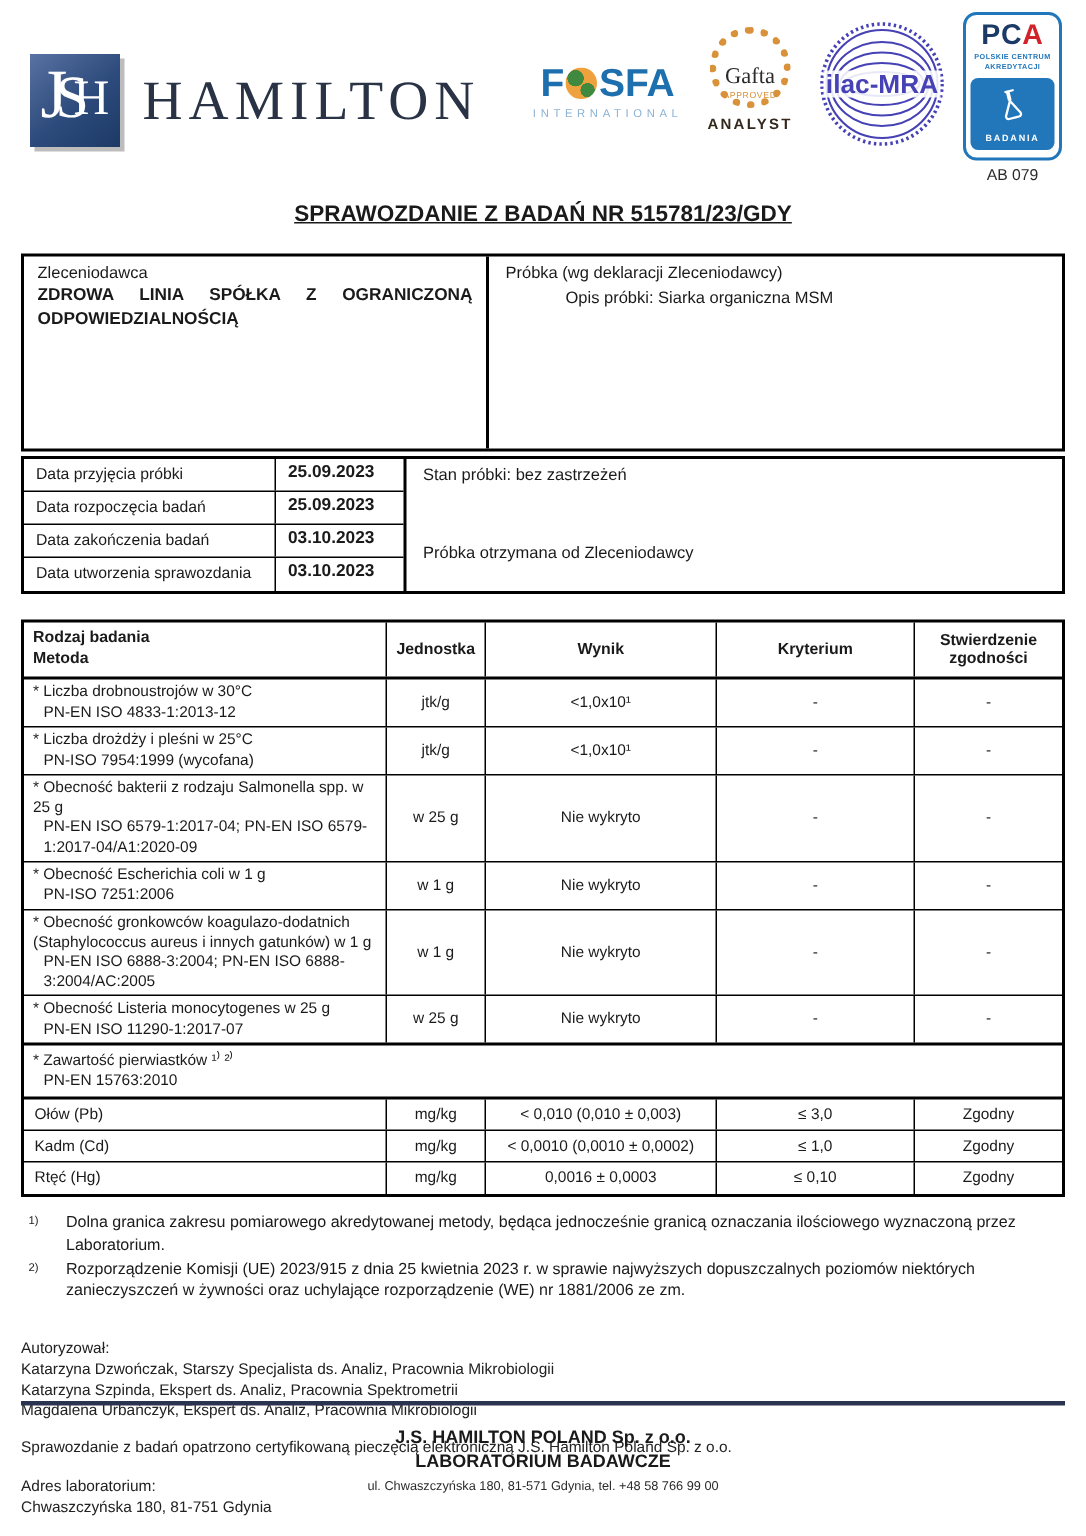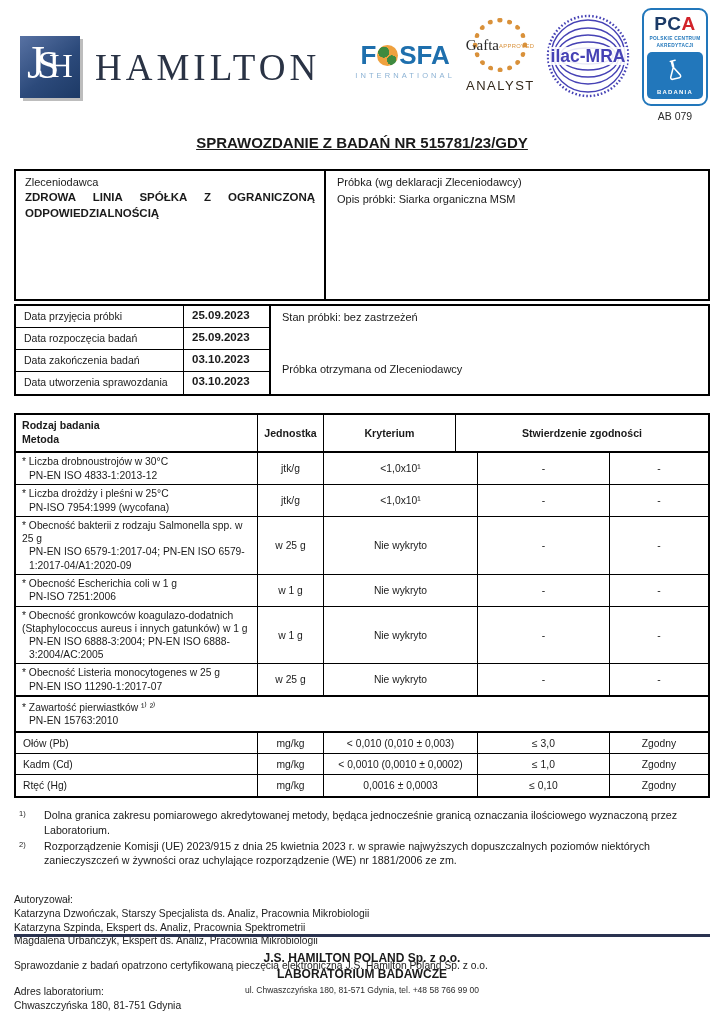--- a/index.html
+++ b/index.html
@@ -26,24 +26,24 @@
   .fosfa-name { display:flex; align-items:center; font-weight:bold; font-size:26px; color:#1e6fad; line-height:1; justify-content:center; }
   .globe { width:21px; height:21px; border-radius:50%; margin:0 1px; flex:none;
     background:
       radial-gradient(circle at 32% 34%, #3f8a3f 0 27%, rgba(0,0,0,0) 28%),
       radial-gradient(circle at 70% 72%, #3f8a3f 0 22%, rgba(0,0,0,0) 23%),
       #efa13e; }
   .fosfa-sub { font-size:7.5px; letter-spacing:3.1px; color:#8cb2d4; margin-top:3px; white-space:nowrap; }
 
   .gafta { margin-top:10px; width:68px; text-align:center; }
   .gafta-circle { width:54px; height:54px; border-radius:50%; border:5px dotted #d9913a;
-    display:flex; flex-direction:row; align-items:center; justify-content:center; margin:0 auto; background:#fff; }
+    display:flex; flex-direction:column; align-items:center; justify-content:flex-end; margin:0 auto; background:#fff; }
   .gafta-name { font-family:"Liberation Serif", serif; font-size:15px; color:#2b2b2b; line-height:1; }
   .gafta-approved { font-size:5.8px; color:#d9913a; letter-spacing:0.4px; margin-top:2px; }
-  .gafta-analyst { font-size:13px; font-weight:normal; color:#33281b; letter-spacing:1.5px; margin-top:6px; }
+  .gafta-analyst { font-size:10px; font-weight:bold; color:#33281b; letter-spacing:1.5px; margin-top:6px; }
 
   .ilac { margin-top:6px; }
 
   .pca { width:66px; text-align:center; }
   .pca-badge { border:2px solid #2277bb; border-radius:9px; padding:4px 3px 5px; background:#fff; }
   .pca-name { font-weight:bold; font-size:19px; line-height:1; letter-spacing:0.5px; }
   .pca-name .pc { color:#1b3a66; } .pca-name .a { color:#d2232a; }
   .pca-sub { font-size:4.8px; font-weight:bold; color:#2277bb; letter-spacing:0.3px; line-height:1.5; margin-top:2px; }
   .pca-inner { margin-top:3px; background:#2277bb; border-radius:5px; padding:6px 0 4px; }
   .pca-badania { color:#fff; font-size:6px; font-weight:bold; letter-spacing:1.2px; margin-top:3px; }
@@ -52,21 +52,21 @@
   
   .title { text-align:center; font-weight:bold; font-size:15px; margin-top:12px;text-decoration:underline; }
 
   
   .client-table { margin:18px 14px 0; border:2px solid #000; display:flex; height:132px; }
   .client-left { width:310px; border-right:2px solid #000; padding:5px 9px; flex:none; }
   .client-label { font-size:11px; }
   .client-name { font-weight:bold; font-size:11.5px; margin-top:2px; text-align:justify; line-height:1.35; }
   .client-right { flex:1; padding:5px 11px; }
   .sample-header { font-size:11px; }
-  .sample-desc { font-size:11px; margin-top:5px; }
+  .sample-desc { font-size:11px; margin-top:5px;margin-left:40px; }
 
   
   .dates-table { margin:3px 14px 0; border:2px solid #000; display:flex; }
   .dates-left { width:255px; border-right:2px solid #000; flex:none; }
   .d-row { display:flex; height:22px; border-bottom:1px solid #000; }
   .d-row:last-child { border-bottom:none; }
   .d-label { width:168px; border-right:1px solid #000; padding:4px 0 0 8px; font-size:10.5px; flex:none; }
   .d-value { flex:1; padding:3px 0 0 8px; font-weight:bold; font-size:11.5px; }
   .dates-right { flex:1; position:relative; padding:5px 11px; font-size:11px; }
   .sample-received { position:absolute; left:11px; top:57px; }
@@ -216,20 +216,21 @@
     </div>
   </div>
 
   <div class="results-table">
     <div class="r-row header-row">
       <div class="rc c1 name">
         <span>Rodzaj badania</span>
         <span>Metoda</span>
       </div>
       <div class="rc c2">Jednostka</div>
+      <div class="rc c3">Wynik</div>
       <div class="rc c4">Kryterium</div>
       <div class="rc c5">Stwierdzenie zgodności</div>
     </div>
 
     <div class="r-row micro">
       <div class="rc c1 name">
         <span>* Liczba drobnoustrojów w 30°C</span>
         <span class="method">PN-EN ISO 4833-1:2013-12</span>
       </div>
       <div class="rc c2">jtk/g</div>

